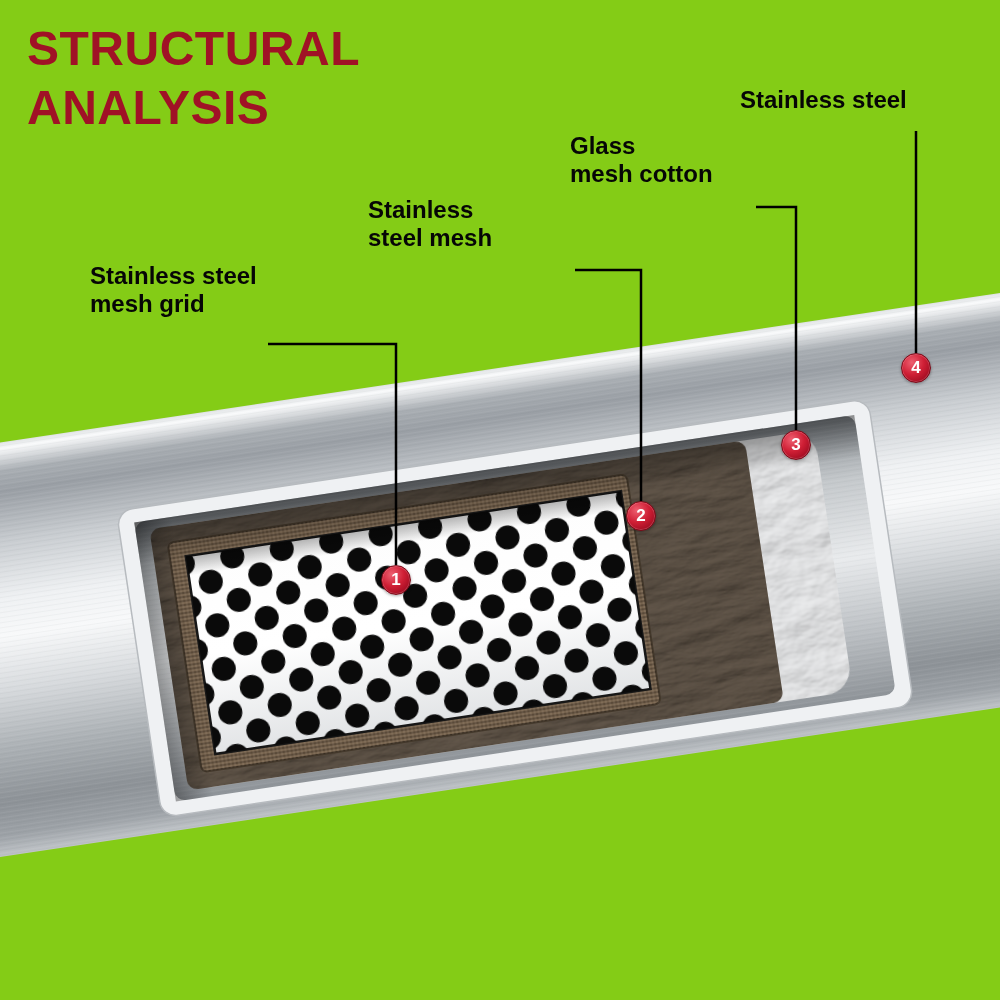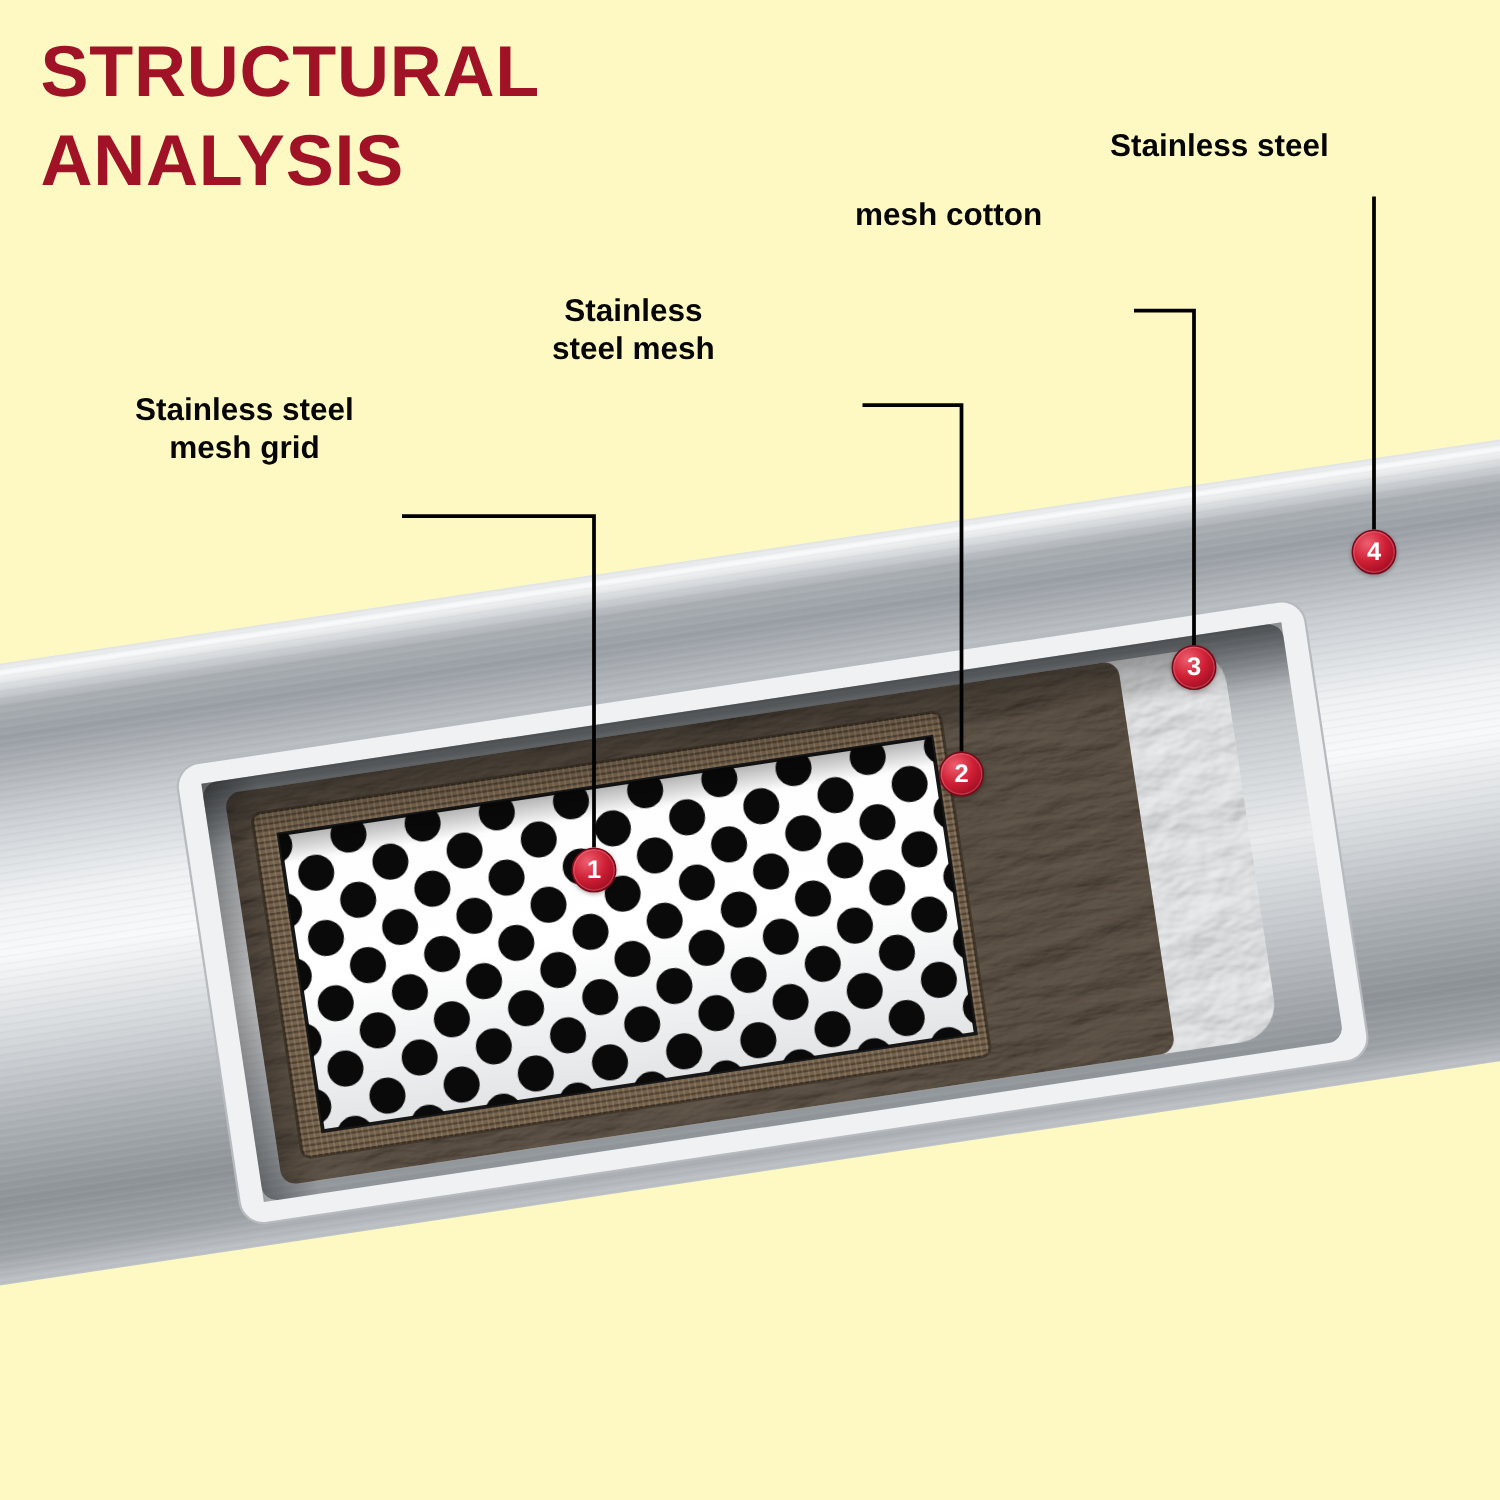--- a/index.html
+++ b/index.html
@@ -6,43 +6,42 @@
   html, body { width: 1000px; height: 1000px; }
   body {
     font-family: "Liberation Sans", sans-serif;
     background: #ffffff;
   }
   .stage {
     position: relative;
     width: 1000px;
     height: 1000px;
     overflow: hidden;
-    background: #fef9c3;
+    background: #84cc16;
   }
   .scene { position: absolute; left: 0; top: 0; }
 
   .title {
     position: absolute;
     left: 27px;
     top: 20px;
     font-size: 48px;
     font-weight: 800;
     line-height: 1.22;
     letter-spacing: 0.5px;
     color: #a01226;
   }
 
   .callout {
     position: absolute;
-    font-size: 21px;
+    font-size: 24px;
     font-weight: 700;
     color: #060606;
     line-height: 1.17;
     white-space: nowrap;
-    text-align: center;
   }
   #co1 { left: 90px;  top: 262px; }
   #co2 { left: 368px; top: 196px; }
   #co3 { left: 570px; top: 132px; }
   #co4 { left: 740px; top: 86px;  }
 
   .badge {
     position: absolute;
     width: 30px;
     height: 30px;
@@ -194,20 +193,21 @@
 
   <div class="callout" id="co1">
     <div>Stainless steel</div>
     <div>mesh grid</div>
   </div>
   <div class="callout" id="co2">
     <div>Stainless</div>
     <div>steel mesh</div>
   </div>
   <div class="callout" id="co3">
+    <div>Glass</div>
     <div>mesh cotton</div>
   </div>
   <div class="callout" id="co4">
     <div>Stainless steel</div>
   </div>
 
   <div class="badge" id="b1">1</div>
   <div class="badge" id="b2">2</div>
   <div class="badge" id="b3">3</div>
   <div class="badge" id="b4">4</div>

